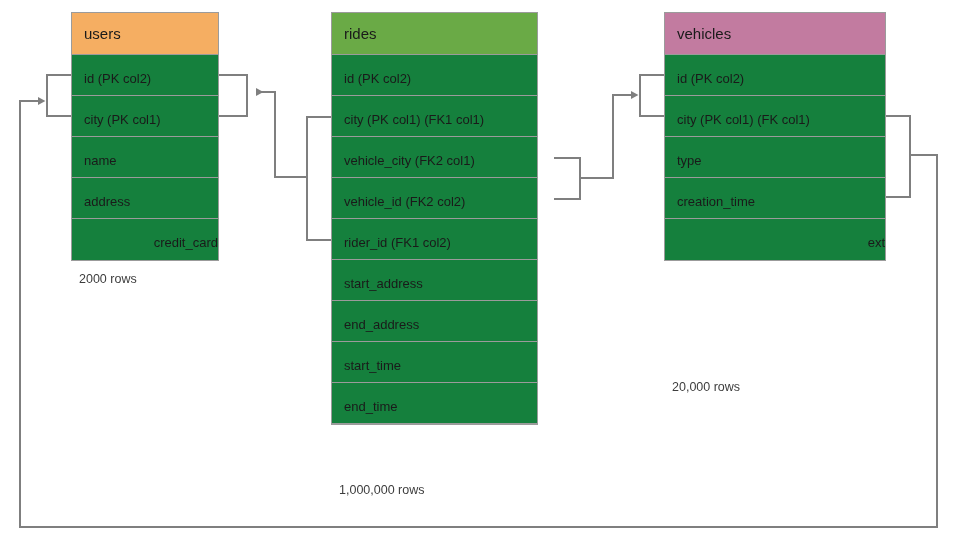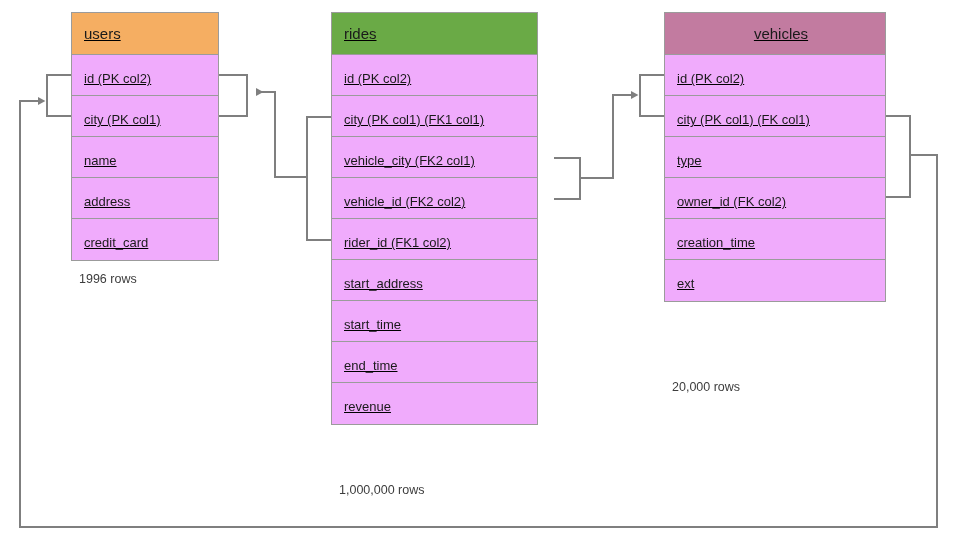--- a/index.html
+++ b/index.html
@@ -12,22 +12,21 @@
     width: 960px;
     height: 540px;
     background: #ffffff;
     font-family: "Liberation Sans", sans-serif;
     overflow: hidden;
   }
   .table-box {
     position: absolute;
     box-sizing: border-box;
     border: 1px solid #9b9b9b;
-    background: #f0abfc;
-    text-decoration: underline;
+    background: #15803d;
   }
   .tbl-header {
     box-sizing: border-box;
     height: 42px;
     line-height: 42px;
     padding: 0 0 0 12px;
     font-size: 15px;
     color: #1a1a1a;
     border-bottom: 1px solid #9b9b9b;
     white-space: nowrap;
@@ -39,20 +38,21 @@
     line-height: 41px;
     padding: 3px 0 0 12px;
     font-size: 13px;
     color: #1a1a1a;
     border-bottom: 1px solid #9b9b9b;
     white-space: nowrap;
     overflow: hidden;
   }
   .tbl-row.last {
     border-bottom: none;
+    text-align: right;
   }
   .rowcount {
     position: absolute;
     font-size: 12.5px;
     color: #3d3d3d;
     white-space: nowrap;
   }
   #wires {
     position: absolute;
     left: 0;
@@ -106,40 +106,39 @@
   </svg>
 
   <div class="table-box" style="left:71px; top:12px; width:148px;">
     <div class="tbl-header" style="background:#f5ae62;">users</div>
     <div class="tbl-row">id (PK col2)</div>
     <div class="tbl-row">city (PK col1)</div>
     <div class="tbl-row">name</div>
     <div class="tbl-row">address</div>
     <div class="tbl-row last">credit_card</div>
   </div>
-  <div class="rowcount" style="left:79px; top:272px;">1996 rows</div>
+  <div class="rowcount" style="left:79px; top:272px;">2000 rows</div>
 
   <div class="table-box" style="left:331px; top:12px; width:207px;">
     <div class="tbl-header" style="background:#6aaa46;">rides</div>
     <div class="tbl-row">id (PK col2)</div>
     <div class="tbl-row">city (PK col1) (FK1 col1)</div>
     <div class="tbl-row">vehicle_city (FK2 col1)</div>
     <div class="tbl-row">vehicle_id (FK2 col2)</div>
     <div class="tbl-row">rider_id (FK1 col2)</div>
     <div class="tbl-row">start_address</div>
+    <div class="tbl-row">end_address</div>
     <div class="tbl-row">start_time</div>
     <div class="tbl-row">end_time</div>
-    <div class="tbl-row last">revenue</div>
   </div>
   <div class="rowcount" style="left:339px; top:483px;">1,000,000 rows</div>
 
   <div class="table-box" style="left:664px; top:12px; width:222px;">
-    <div class="tbl-header" style="background:#c27ba0;text-align:center;">vehicles</div>
+    <div class="tbl-header" style="background:#c27ba0;">vehicles</div>
     <div class="tbl-row">id (PK col2)</div>
     <div class="tbl-row">city (PK col1) (FK col1)</div>
     <div class="tbl-row">type</div>
-    <div class="tbl-row">owner_id (FK col2)</div>
     <div class="tbl-row">creation_time</div>
     <div class="tbl-row last">ext</div>
   </div>
   <div class="rowcount" style="left:672px; top:356px;margin-top:24px;">20,000 rows</div>
 
 </div>
 
 </body></html>

